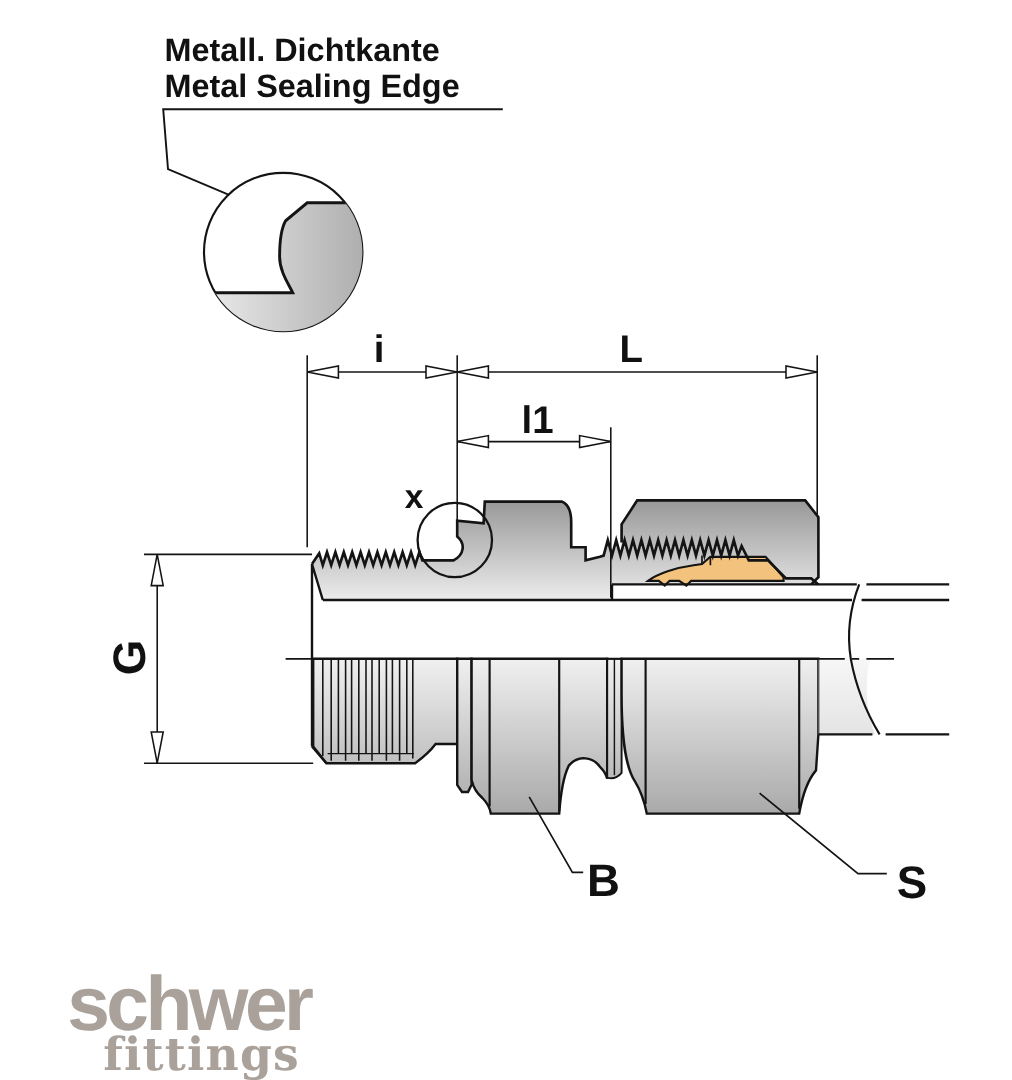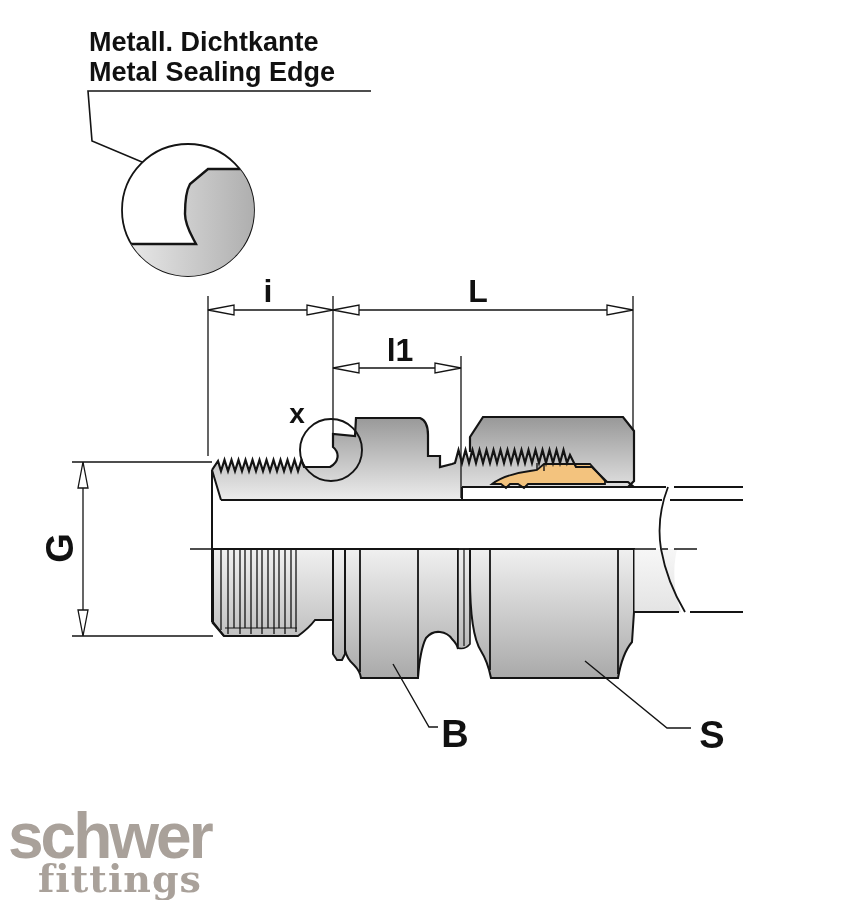--- a/index.html
+++ b/index.html
@@ -2,20 +2,21 @@
 <html><head>
 <meta charset="utf-8">
 <style>
   html,body{margin:0;padding:0;background:#ffffff;}
   .canvas{
     position:relative;
     width:743px;height:900px;
     background:#ffffff;
     font-family:"Liberation Sans", sans-serif;
     overflow:hidden;
+    padding-left:48px;
   }
   svg text{font-family:"Liberation Sans", sans-serif;}
   .ann{font-weight:bold;font-size:27px;fill:#111;}
   .dim{font-weight:bold;font-size:32px;fill:#111;}
   .dim-small{font-weight:bold;font-size:28px;fill:#111;}
   .dim-big{font-weight:bold;font-size:38px;fill:#111;}
   .logo-main{font-weight:bold;font-size:64px;letter-spacing:-3px;}
   .logo-sub{font-family:"DejaVu Serif","Liberation Serif",serif;font-weight:bold;font-size:38px;letter-spacing:1px;}
 </style>
 </head>

